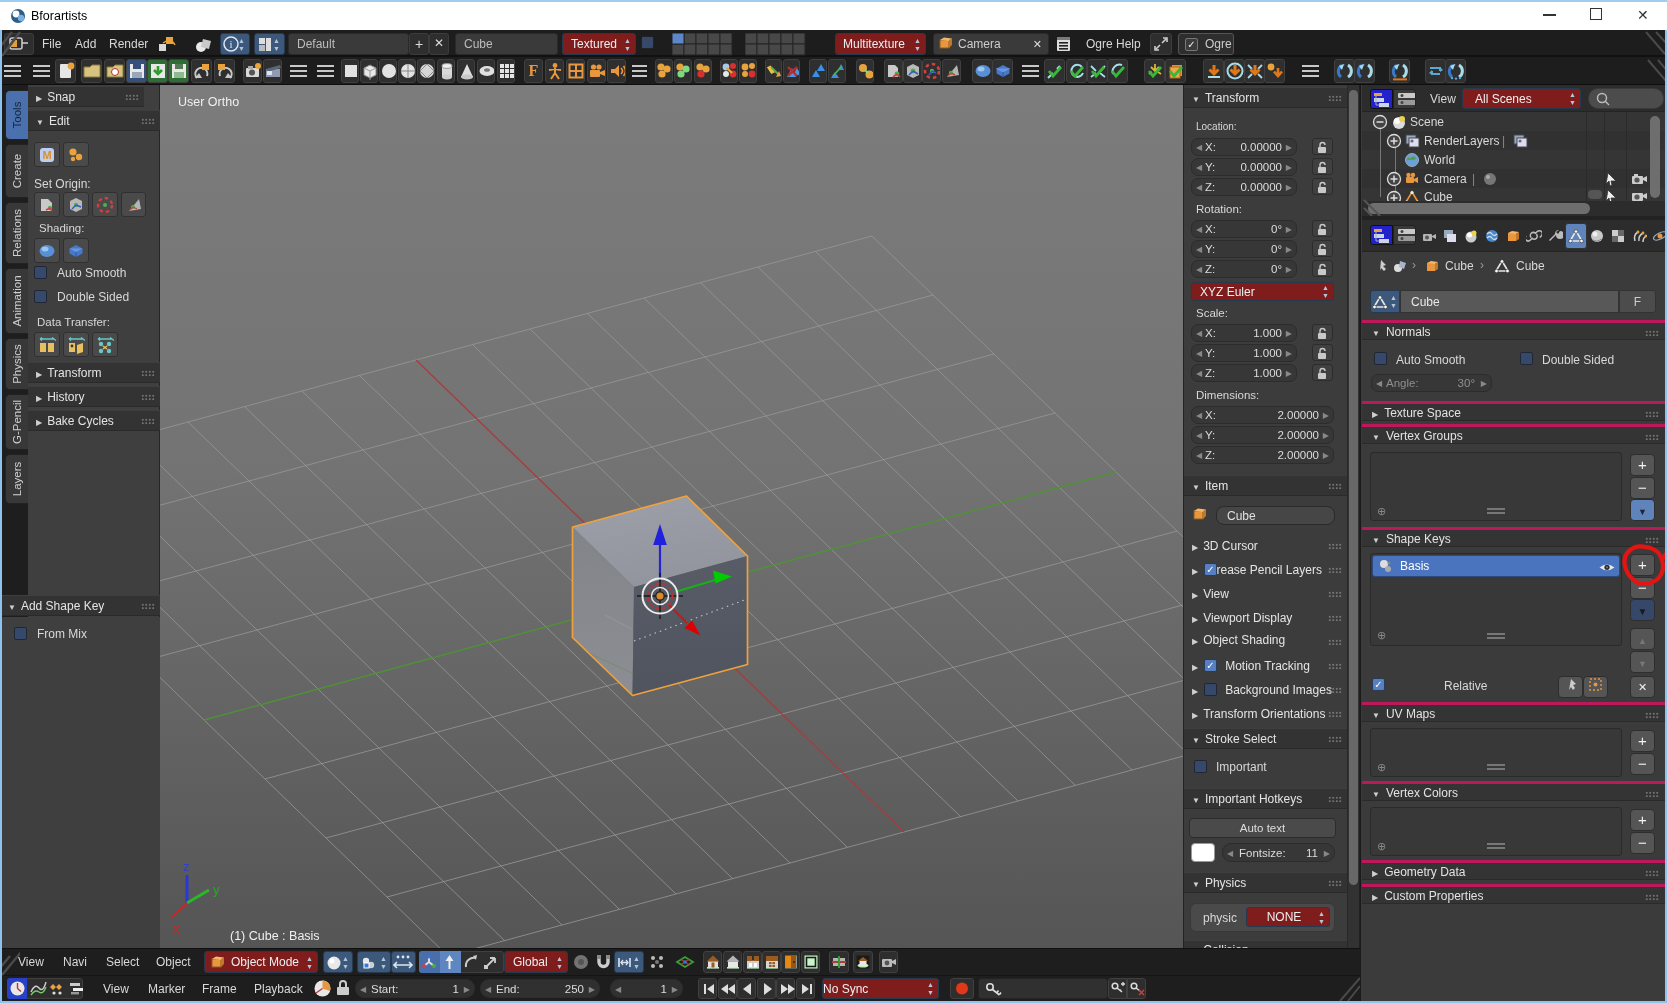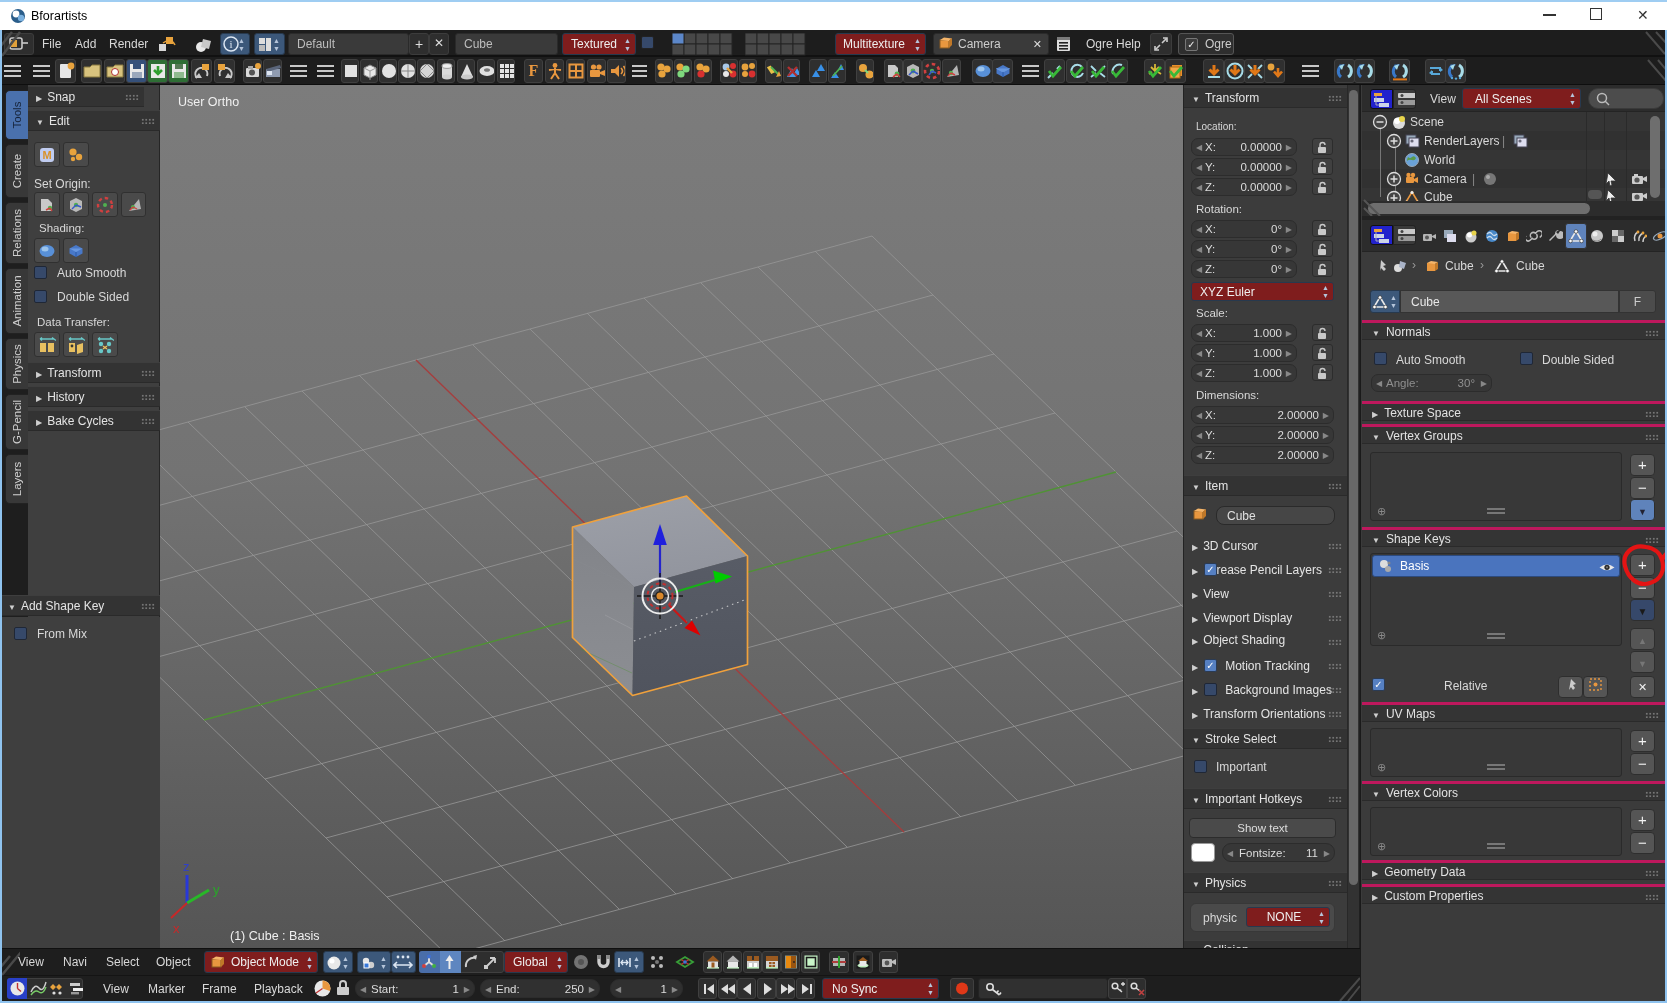--- a/index.html
+++ b/index.html
@@ -811,21 +811,21 @@
 <div class="a" style="left:1184px;top:584px;width:163px;height:21px;background:#3c3c3c;color:#e4e4e4;font-size:12px;line-height:20px"><span class="tri" style="color:#cfcfcf;font-size:8px;margin:0 5px 0 8px">▶</span>View<span class="grip"></span></div>
 <div class="a" style="left:1184px;top:608px;width:163px;height:21px;background:#3c3c3c;color:#e4e4e4;font-size:12px;line-height:20px"><span class="tri" style="color:#cfcfcf;font-size:8px;margin:0 5px 0 8px">▶</span>Viewport Display<span class="grip"></span></div>
 <div class="a" style="left:1184px;top:632px;width:163px;height:21px;background:#3c3c3c;color:#e4e4e4;font-size:12px;line-height:16px"><span class="tri" style="color:#cfcfcf;font-size:8px;margin:0 5px 0 8px">▶</span>Object Shading<span class="grip"></span></div>
 <div class="a" style="left:1184px;top:656px;width:163px;height:21px;background:#3c3c3c;color:#e4e4e4;font-size:12px;line-height:20px"><span class="tri" style="color:#cfcfcf;font-size:8px;margin:0 5px 0 8px">▶</span><span class="cbc" style="left:20px;top:3px;position:absolute">✓</span><span style="margin-left:22px">Motion Tracking</span><span class="grip"></span></div>
 <div class="a" style="left:1184px;top:680px;width:163px;height:21px;background:#3c3c3c;color:#e4e4e4;font-size:12px;line-height:20px"><span class="tri" style="color:#cfcfcf;font-size:8px;margin:0 5px 0 8px">▶</span><span class="cb" style="left:20px;top:3px;position:absolute"></span><span style="margin-left:22px">Background Images</span><span class="grip"></span></div>
 <div class="a" style="left:1184px;top:704px;width:163px;height:21px;background:#3c3c3c;color:#e4e4e4;font-size:12px;line-height:20px"><span class="tri" style="color:#cfcfcf;font-size:8px;margin:0 5px 0 8px">▶</span>Transform Orientations<span class="grip"></span></div>
 <div class="hdr" style="left:1184px;top:728px;width:163px;right:auto"><span class="tri">▼</span>Stroke Select<span class="grip"></span></div>
 <div class="cb" style="left:1194px;top:760px"></div>
 <div class="mtxt" style="left:1216px;top:760px">Important</div>
 <div class="hdr" style="left:1184px;top:788px;width:163px;right:auto"><span class="tri">▼</span>Important Hotkeys<span class="grip"></span></div>
-<div class="a" style="left:1189px;top:818px;width:147px;height:20px;background:#4a4a4a;border:1px solid #2c2c2c;border-radius:4px;color:#ddd;font-size:11.5px;text-align:center;line-height:19px">Show text</div>
+<div class="a" style="left:1189px;top:818px;width:147px;height:20px;background:#4a4a4a;border:1px solid #2c2c2c;border-radius:4px;color:#ddd;font-size:11.5px;text-align:center;line-height:19px">Auto text</div>
 <div class="a" style="left:1191px;top:843px;width:24px;height:19px;background:#fff;border-radius:4px;border:1px solid #999"></div>
 <div class="num" style="left:1222px;top:843px;width:113px;height:19px;border-radius:9px">
     <span class="la" style="top:5px">◀</span>
     <span style="position:absolute;left:16px;top:3px">Fontsize:</span>
     <span style="position:absolute;right:16px;top:3px">11</span>
     <span class="ra" style="top:5px">▶</span>
   </div>
 <div class="hdr" style="left:1184px;top:872px;width:163px;right:auto"><span class="tri">▼</span>Physics<span class="grip"></span></div>
 <div class="a" style="left:1190px;top:903px;width:145px;height:29px;background:#4a4a4a;border:1px solid #383838;border-radius:6px"></div>
 <div class="mtxt" style="left:1203px;top:911px">physic</div>
@@ -1314,21 +1314,21 @@
     </svg></div>
 <div class="a" style="left:756.5px;top:978px;width:19px;height:21px;background:#2e2e2e;border:1px solid #404040;border-radius:3px"><svg width="16" height="16" style="margin:2px">
       <path d="M4 2v12l8-6z" fill="#ddd"></path>
     </svg></div>
 <div class="a" style="left:776.0px;top:978px;width:19px;height:21px;background:#2e2e2e;border:1px solid #404040;border-radius:3px"><svg width="16" height="16" style="margin:2px">
       <path d="M2 3v10l7-5zM9 3v10l7-5z" fill="#ddd"></path>
     </svg></div>
 <div class="a" style="left:795.5px;top:978px;width:19px;height:21px;background:#2e2e2e;border:1px solid #404040;border-radius:3px"><svg width="16" height="16" style="margin:2px">
       <path d="M3 3v10l7-5zM11 3h2v10h-2z" fill="#ddd"></path>
     </svg></div>
-<div class="bluedd" style="left:822px;top:978px;width:117px;height:21px;line-height:20px"><span style="margin-left:9px">No Sync</span><span class="stp" style="top:2px">▲<br>▼</span></div>
+<div class="bluedd" style="left:822px;top:978px;width:117px;height:21px;line-height:20px"><span style="">No Sync</span><span class="stp" style="top:2px">▲<br>▼</span></div>
 <div class="a" style="left:950px;top:978px;width:24px;height:21px;background:#2e2e2e;border:1px solid #404040;border-radius:3px"><svg width="16" height="15" style="margin:2px 0 0 3px">
       <circle cx="8" cy="7.5" r="6" fill="#e03818"></circle>
     </svg></div>
 <div class="a" style="left:978px;top:978px;width:130px;height:21px;background:#303030;border:1px solid #232323;border-radius:3px"><svg width="20" height="16" style="margin:2px 0 0 5px">
       <circle cx="6" cy="6" r="3.2" fill="none" stroke="#ddd" stroke-width="1.6"></circle>
       <path d="M8.5 8.5l7 5.5M13 11.5l1.5-2M15.5 13.5l1.5-2" stroke="#ddd" stroke-width="1.6"></path>
     </svg></div>
 <div class="a" style="left:1108px;top:978px;width:19px;height:21px;background:#2e2e2e;border:1px solid #404040;border-radius:3px 0 0 3px"><svg width="16" height="15" style="margin:2px 0 0 1px">
       <circle cx="5" cy="5" r="2.8" fill="none" stroke="#ddd" stroke-width="1.5"></circle>
       <path d="M7 7l5 4M10 10l1-1.4" stroke="#ddd" stroke-width="1.5"></path>

